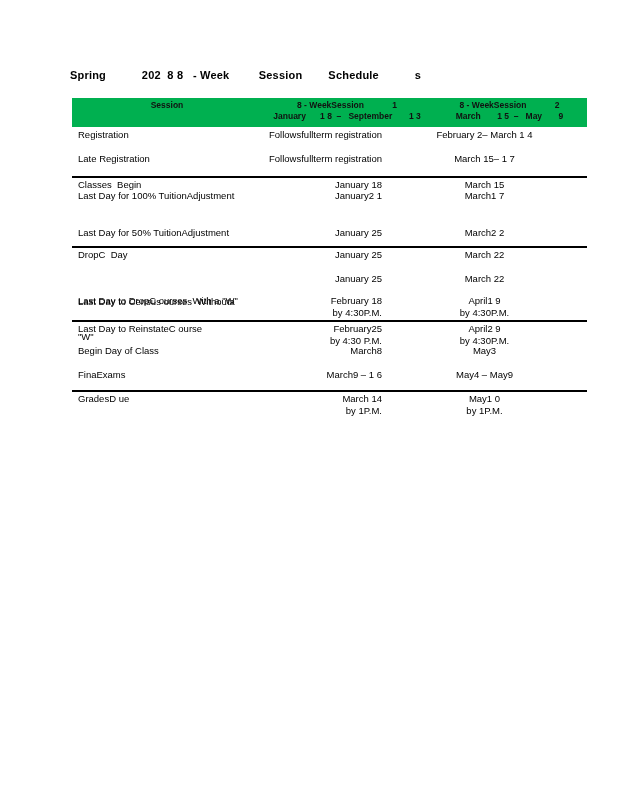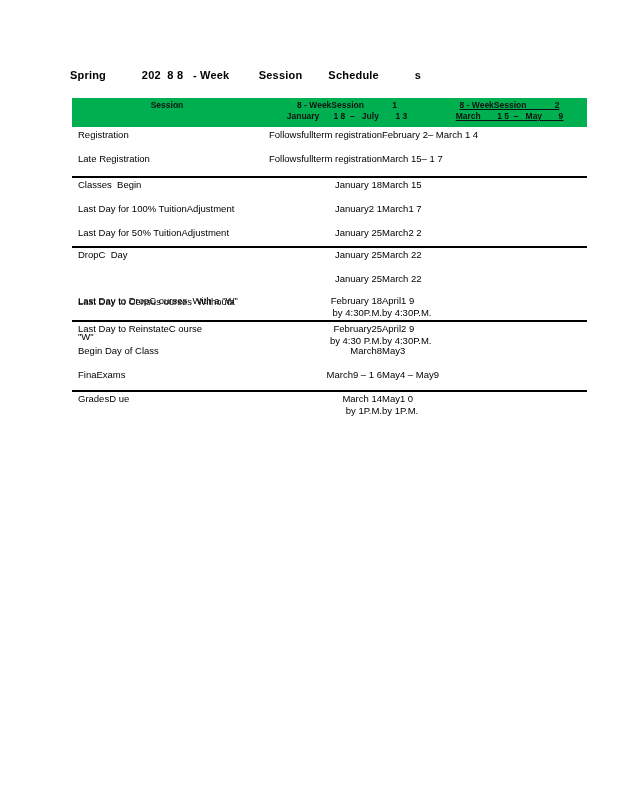--- a/index.html
+++ b/index.html
@@ -40,21 +40,21 @@
   .gh-cell {
     display: flex;
     flex-direction: column;
     align-items: center;
     padding-top: 2px;
     box-sizing: border-box;
     white-space: pre;
   }
   .gh-c1 { width: 190px; }
   .gh-c2 { width: 170px; }
-  .gh-c3 { width: 155px; text-decoration: underline; }
+  .gh-c3 { width: 155px; }
   .rule {
     position: absolute;
     left: 72px;
     width: 515px;
     height: 2px;
     background: #000000;
   }
   .trow {
     position: absolute;
     left: 72px;
@@ -74,38 +74,38 @@
     width: 95px;
     display: flex;
     flex-direction: column;
     align-items: flex-end;
     white-space: pre;
   }
   .c3 {
     width: 205px;
     display: flex;
     flex-direction: column;
-    align-items: flex-start;
+    align-items: center;
     white-space: pre;
   }
 </style>
 </head>
 <body>
 
 <div id="page">
 
   <div class="doc-title">Spring           202  8 8   - Week         Session        Schedule           s</div>
 
   <div class="green-header" style="background: rgb(0, 176, 80); color: rgb(17, 17, 17);">
     <div class="gh-cell gh-c1">
       <div>Session</div>
     </div>
     <div class="gh-cell gh-c2">
       <div>8 - WeekSession            1</div>
-      <div>January      1 8  –   July       1 3</div>
+      <div>January      1 8  –   September       1 3</div>
     </div>
     <div class="gh-cell gh-c3">
       <div>8 - WeekSession            2</div>
       <div>March       1 5  –   May       9</div>
     </div>
   </div>
 
   <div class="trow" style="top:129px">
     <div class="c1">Registration</div>
     <div class="c2"><div>Followsfullterm registration</div></div>
@@ -119,21 +119,21 @@
   </div>
 
   <div class="rule" style="top:176px"></div>
 
   <div class="trow" style="top:179px">
     <div class="c1">Classes  Begin</div>
     <div class="c2"><div>January 18</div></div>
     <div class="c3"><div>March 15</div></div>
   </div>
 
-  <div class="trow" style="top:203px">
+  <div class="trow" style="top:190px">
     <div class="c1">Last Day for 100% TuitionAdjustment</div>
     <div class="c2"><div>January2 1</div></div>
     <div class="c3"><div>March1 7</div></div>
   </div>
 
   <div class="trow" style="top:227px">
     <div class="c1">Last Day for 50% TuitionAdjustment</div>
     <div class="c2"><div>January 25</div></div>
     <div class="c3"><div>March2 2</div></div>
   </div>

